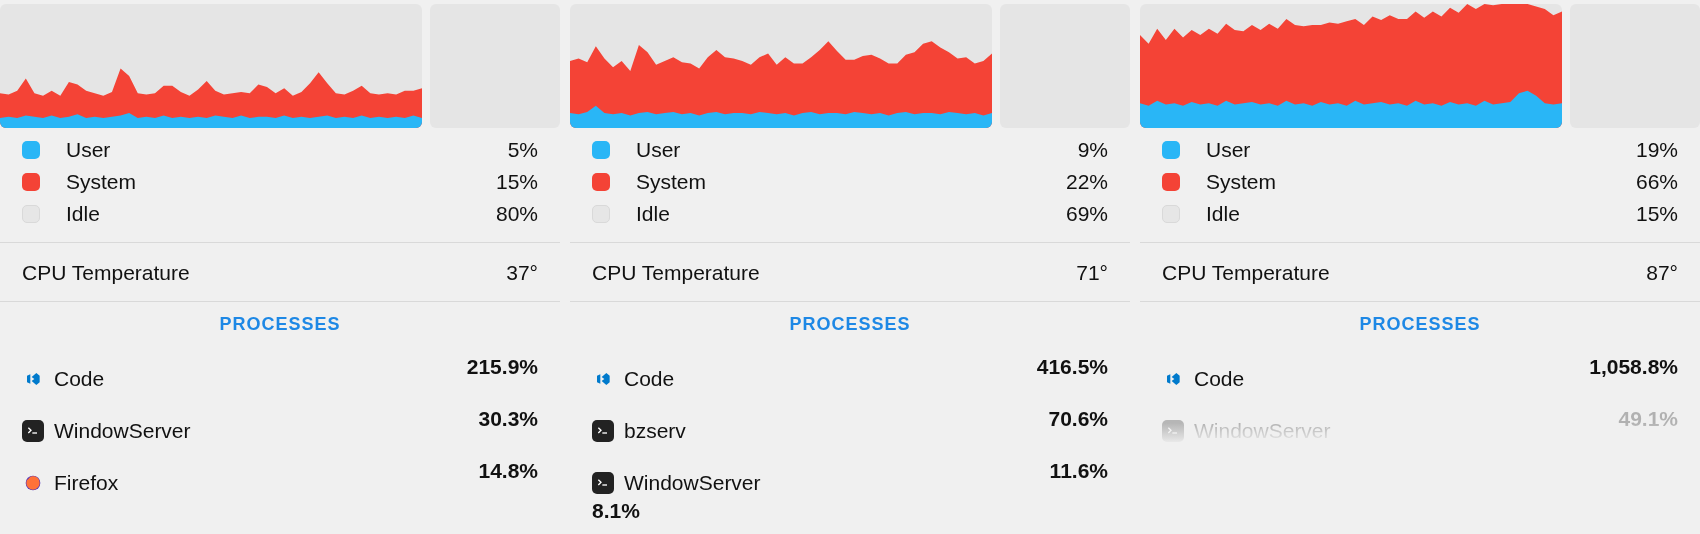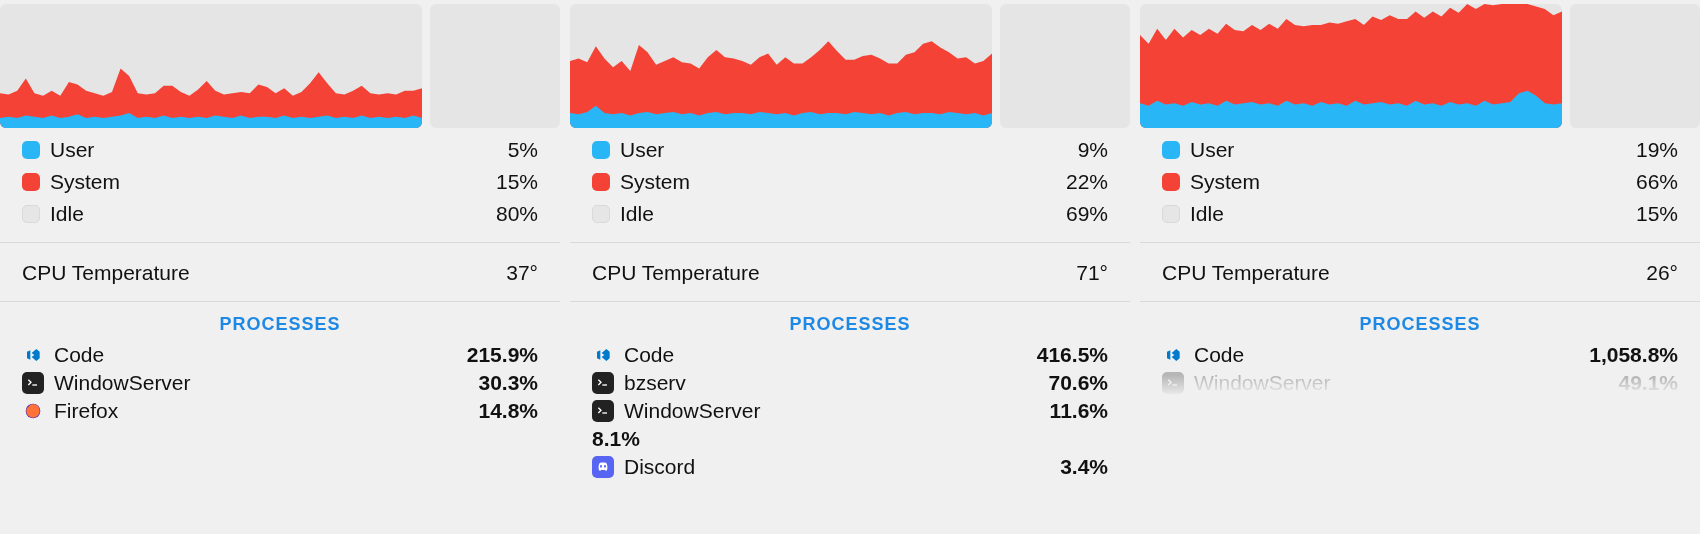--- a/index.html
+++ b/index.html
@@ -63,21 +63,21 @@
   .rows { padding: 6px 22px 0 22px; }
   .row {
     display: flex;
     align-items: center;
     justify-content: space-between;
     padding: 4px 0;
   }
   .row .left {
     display: flex;
     align-items: center;
-    gap: 10px;
+    gap: 26px;
     min-width: 0;
   }
   .swatch {
     width: 18px; height: 18px;
     border-radius: 5px;
     flex-shrink: 0;
   }
   .swatch.user   { background: #29b6f6; }
   .swatch.system { background: #f44336; }
   .swatch.idle   { background: #e6e6e6; border: 1px solid #d9d9d9; }
@@ -102,20 +102,21 @@
     display: flex;
     align-items: center;
     justify-content: space-between;
     padding: 2px 22px;
   }
   .process-row .left {
     display: flex;
     align-items: center;
     gap: 10px;
     min-width: 0;
+    margin-top: 24px;
   }
   .process-row .name {
     white-space: nowrap;
     overflow: hidden;
     text-overflow: ellipsis;
   }
   .process-row .val {
     font-weight: 700;
   }
   .app-icon {
@@ -499,21 +500,21 @@
           </div>
         <span class="val">15%</span>
       </div>
     </div>
 
     <hr class="sep">
 
     <div class="rows">
       <div class="row">
         <span>CPU Temperature</span>
-        <span class="val">26°</span>
+        <span class="val">87°</span>
       </div>
     </div>
 
     <hr class="sep">
     <div class="section-title">PROCESSES</div>
     <div class="fade-bottom truncated">
         <div class="process-row">
           <div class="left">
             <span class="app-icon code">
               <svg viewBox="0 0 24 24">

